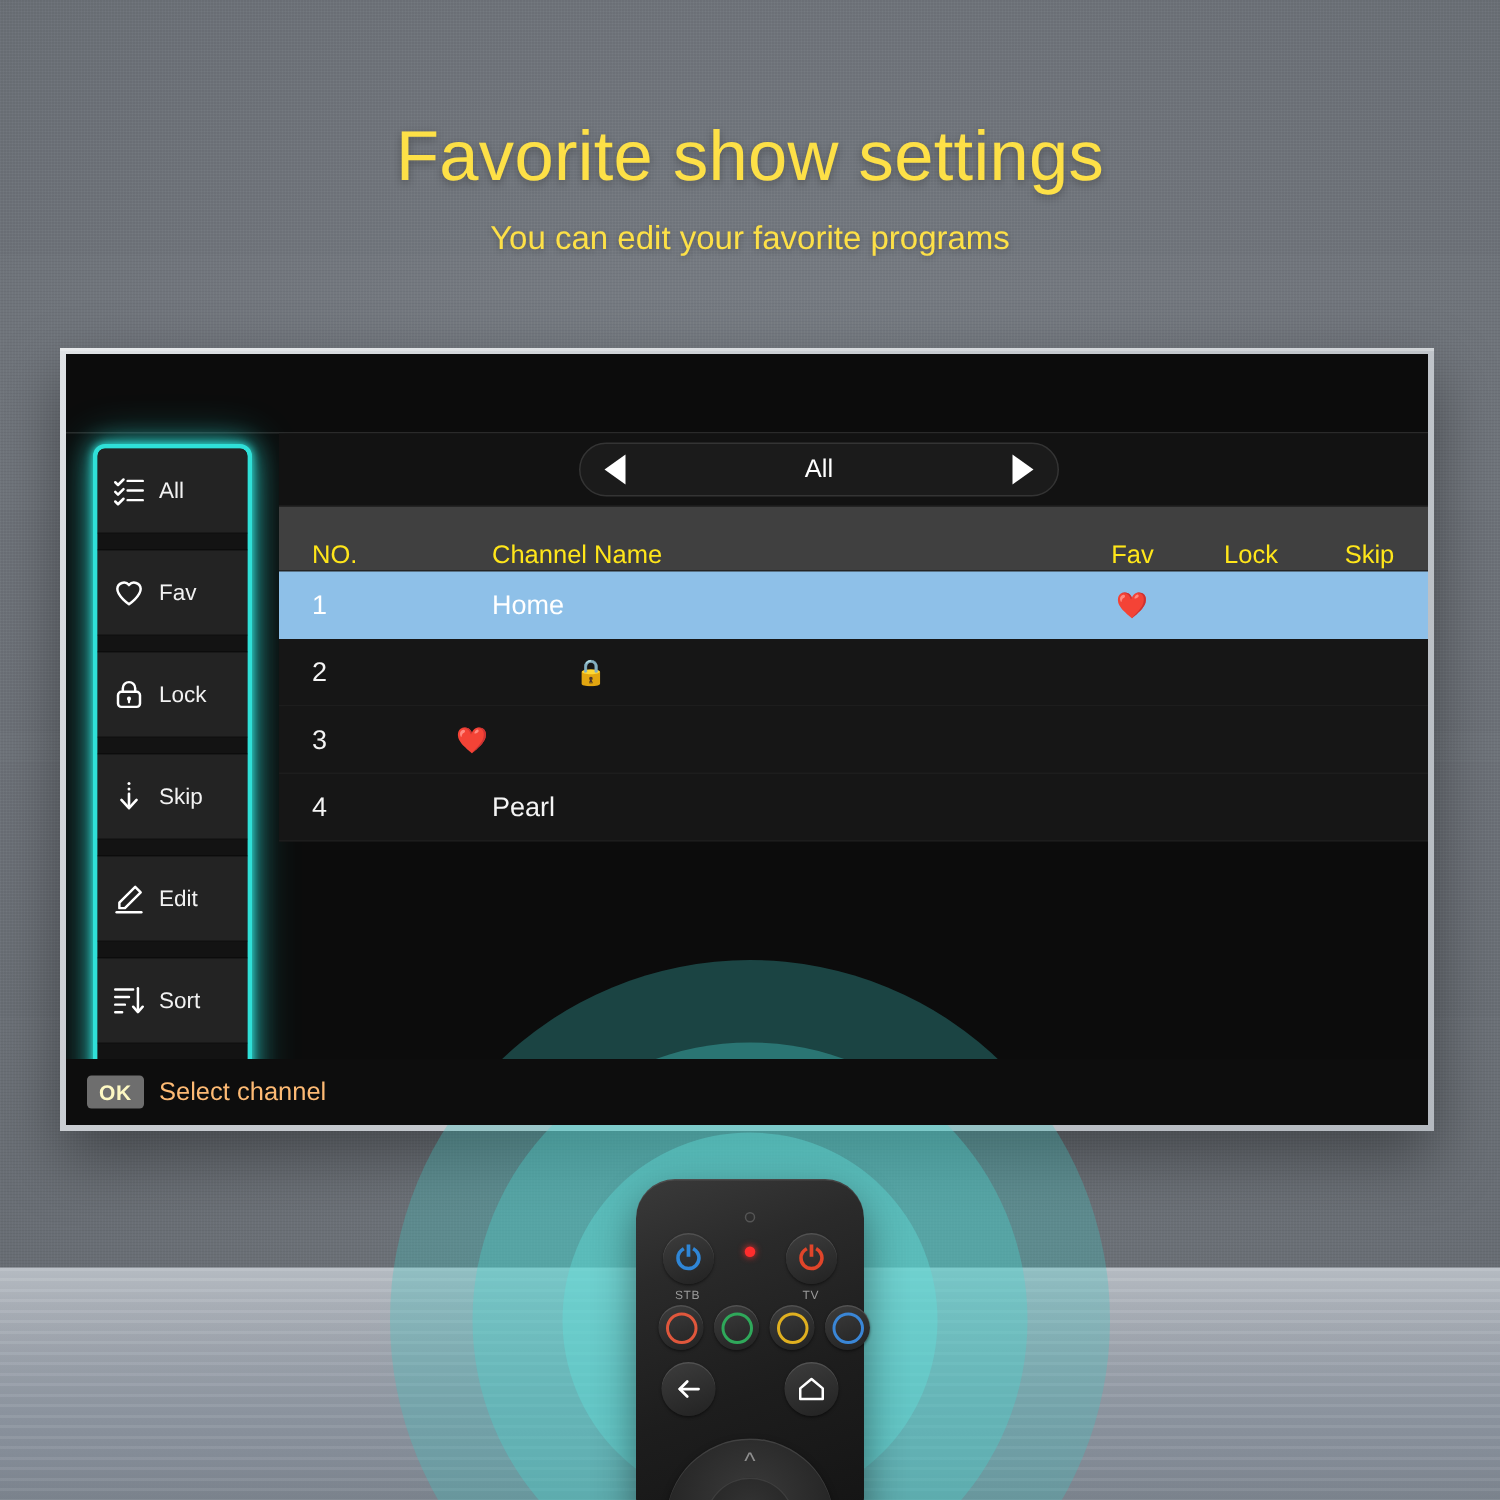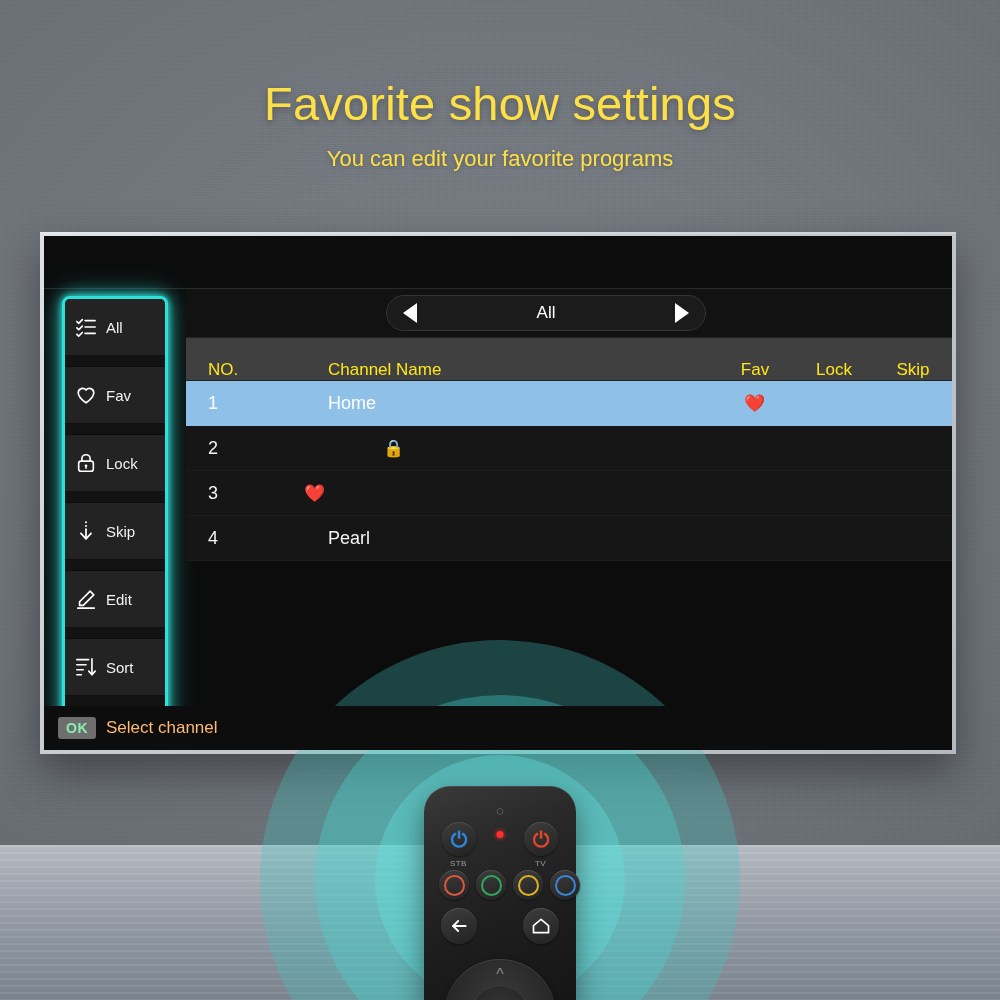--- a/index.html
+++ b/index.html
@@ -131,21 +131,21 @@
   .trow.sel{background:#8ec0e8;color:#ffffff;border-bottom:1px solid #8ec0e8;}
   .trow .c-fav,.trow .c-lock,.trow .c-skip{font-size:17px;line-height:1;}
 
   
   #statusbar{
     position:absolute;left:0;right:0;bottom:0;height:44px;
     background:#0d0d0d;display:flex;align-items:center;gap:10px;padding-left:14px;
     z-index:4;
   }
   #ok-badge{
-    background:#6e6e6e;color:#86efac;font-size:14px;font-weight:700;
+    background:#6e6e6e;color:#fef9c3;font-size:14px;font-weight:700;
     padding:3px 8px;border-radius:3px;letter-spacing:.5px;
   }
   #ok-text{color:#fdba74;font-size:17px;}
 
   
   #rings{
     position:absolute;left:500px;top:880px;width:0;height:0;z-index:3;pointer-events:none;
   }
   .ring{
     position:absolute;border-radius:50%;transform:translate(-50%,-50%);

